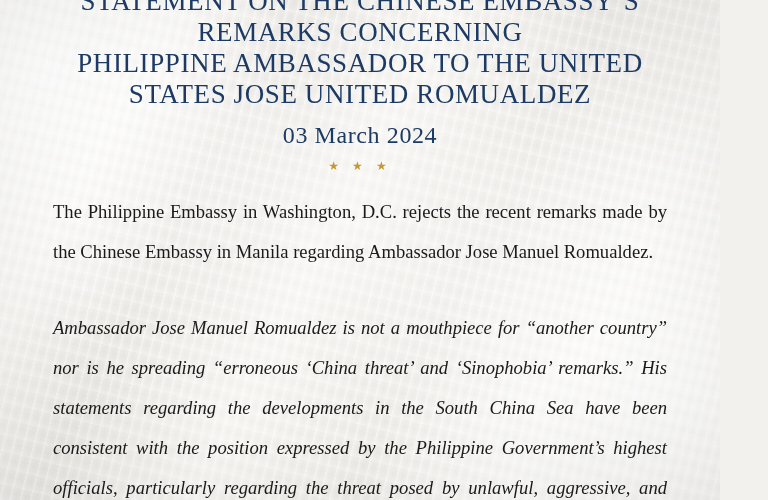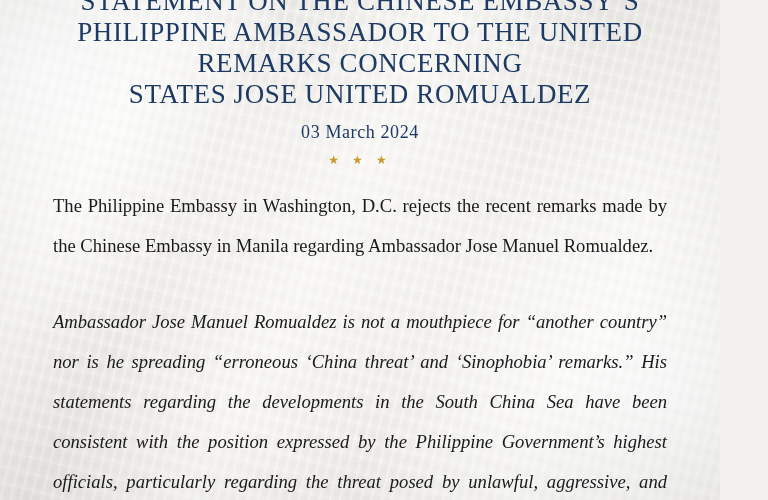--- a/index.html
+++ b/index.html
@@ -58,21 +58,21 @@
   .title-line {
     display: block;
     white-space: nowrap;
   }
   .title-line.first {
     margin-top: -14px;
   }
   .date {
     text-align: center;
     color: #1c3a63;
-    font-size: 18px;
+    font-size: 24px;
     letter-spacing: 0.6px;
     margin-top: 12px;
   }
   .stars {
     text-align: center;
     color: #c8982f;
     font-size: 12px;
     letter-spacing: 5px;
     margin-top: 10px;
     margin-bottom: 4px;
@@ -99,22 +99,22 @@
 <body>
 
 <div class="page">
   <div class="texture"></div>
   <div class="vignette"></div>
 
   <div class="content">
 
     <h1 class="title">
       <span class="title-line first">STATEMENT ON THE CHINESE EMBASSY’S</span>
+      <span class="title-line">REMARKS CONCERNING</span>
       <span class="title-line">PHILIPPINE AMBASSADOR TO THE UNITED</span>
-      <span class="title-line">REMARKS CONCERNING</span>
       <span class="title-line">STATES JOSE UNITED ROMUALDEZ</span>
     </h1>
 
     <div class="date">03 March 2024</div>
 
     <div class="stars">★ ★ ★</div>
 
     <div class="body-text">
       <p class="para p1">The Philippine Embassy in Washington, D.C. rejects the recent remarks made by the Chinese Embassy in Manila regarding Ambassador Jose Manuel Romualdez.</p>
       <p class="para p2">Ambassador Jose Manuel Romualdez is not a mouthpiece for “another country” nor is he spreading “erroneous ‘China threat’ and ‘Sinophobia’ remarks.” His statements regarding the developments in the South China Sea have been consistent with the position expressed by the Philippine Government’s highest officials, particularly regarding the threat posed by unlawful, aggressive, and provocative actions of the Chinese Coast Guard and Chinese maritime militia against Philippine vessels and personnel, and</p>

